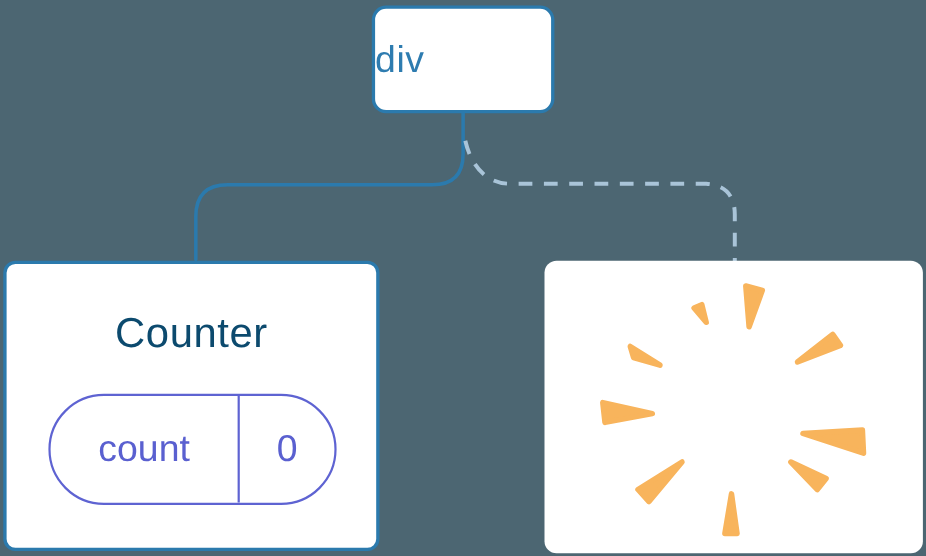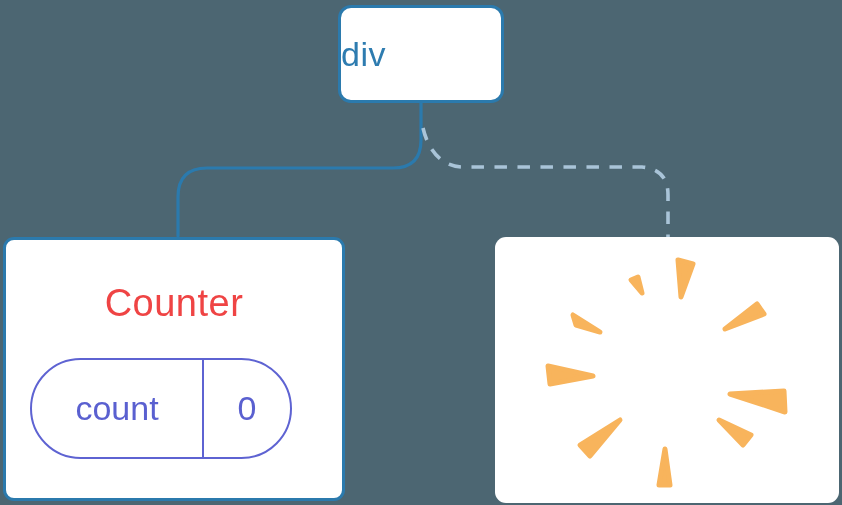--- a/index.html
+++ b/index.html
@@ -71,28 +71,28 @@
     left: 495px;
     width: 344px;
     height: 266px;
   }
 
   .counter-title {
     margin-top: 42px;
     text-align: center;
     font-size: 38px;
     font-weight: 500;
-    color: #ef4444;
+    color: #0c4a6e;
     letter-spacing: 0.5px;
   }
 
   
   .state-pill {
     position: absolute;
-    left: 24px; top: 118px;
+    left: 38px; top: 118px;
     width: 262px; height: 101px;
     border: 2.5px solid #5E63D2;
     border-radius: 52px;
     display: flex;
     overflow: hidden;
     color: #5A60D0;
     font-size: 34px;
   }
   .pill-key-section {
     width: 172px;

